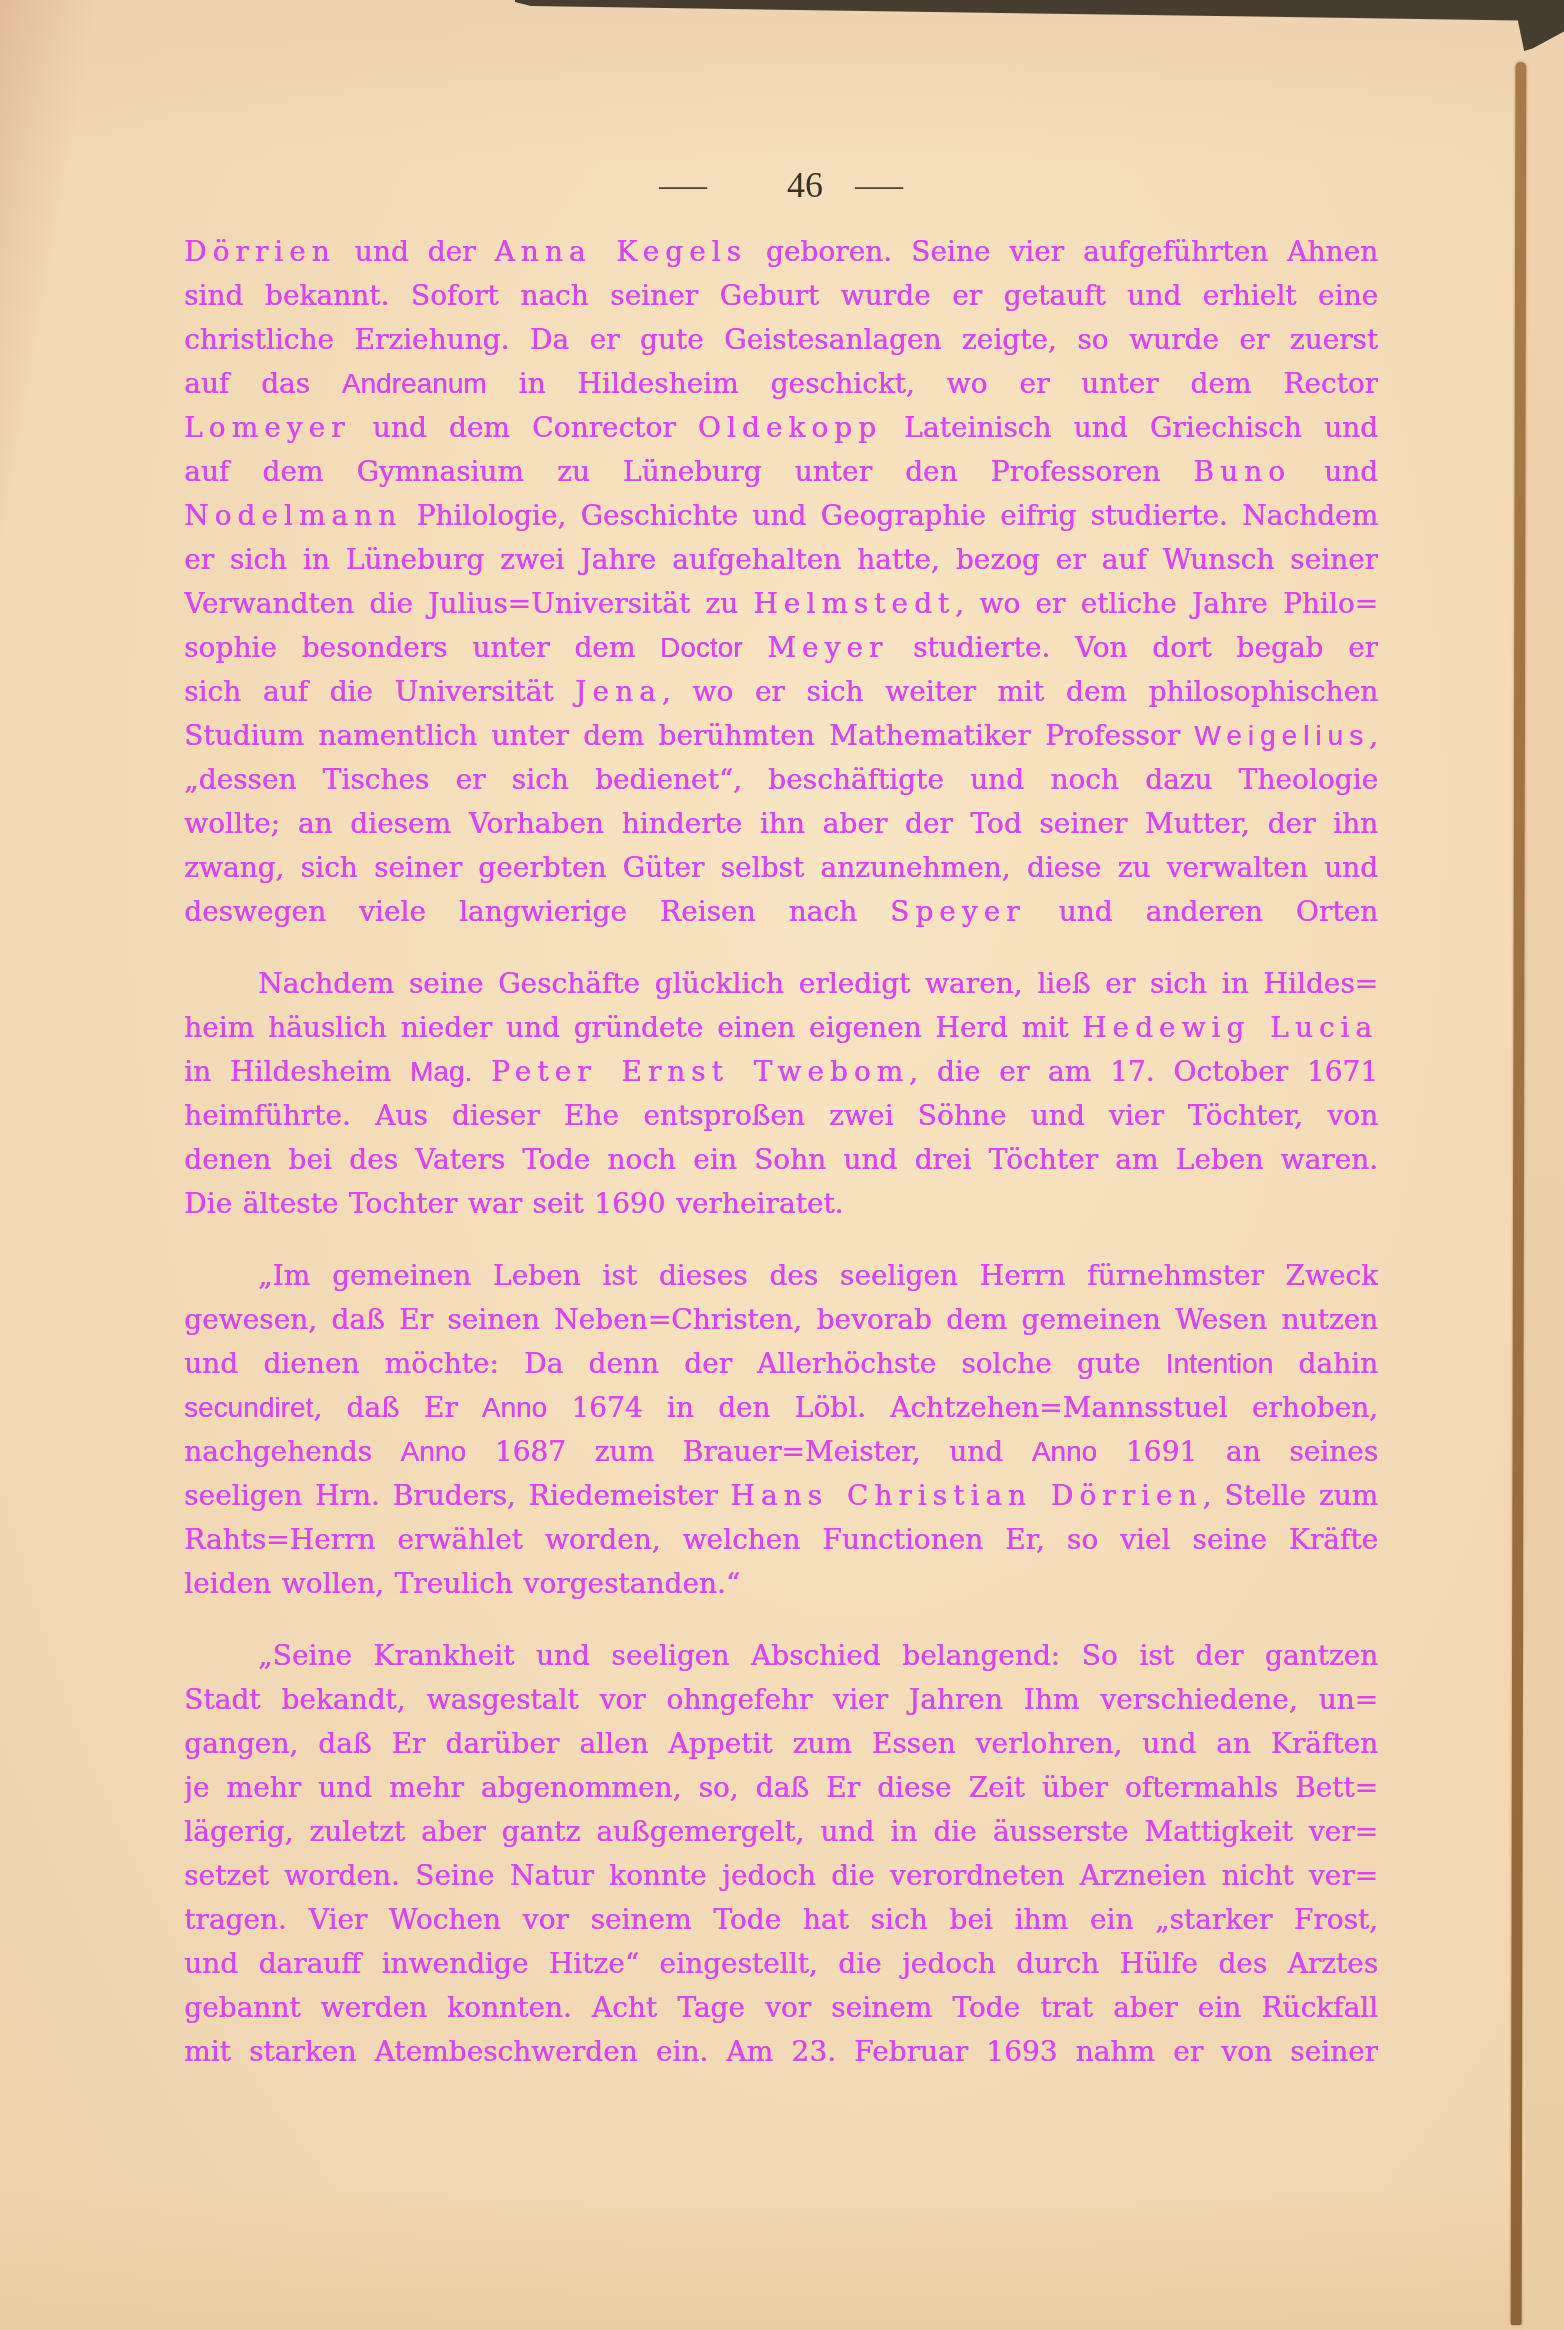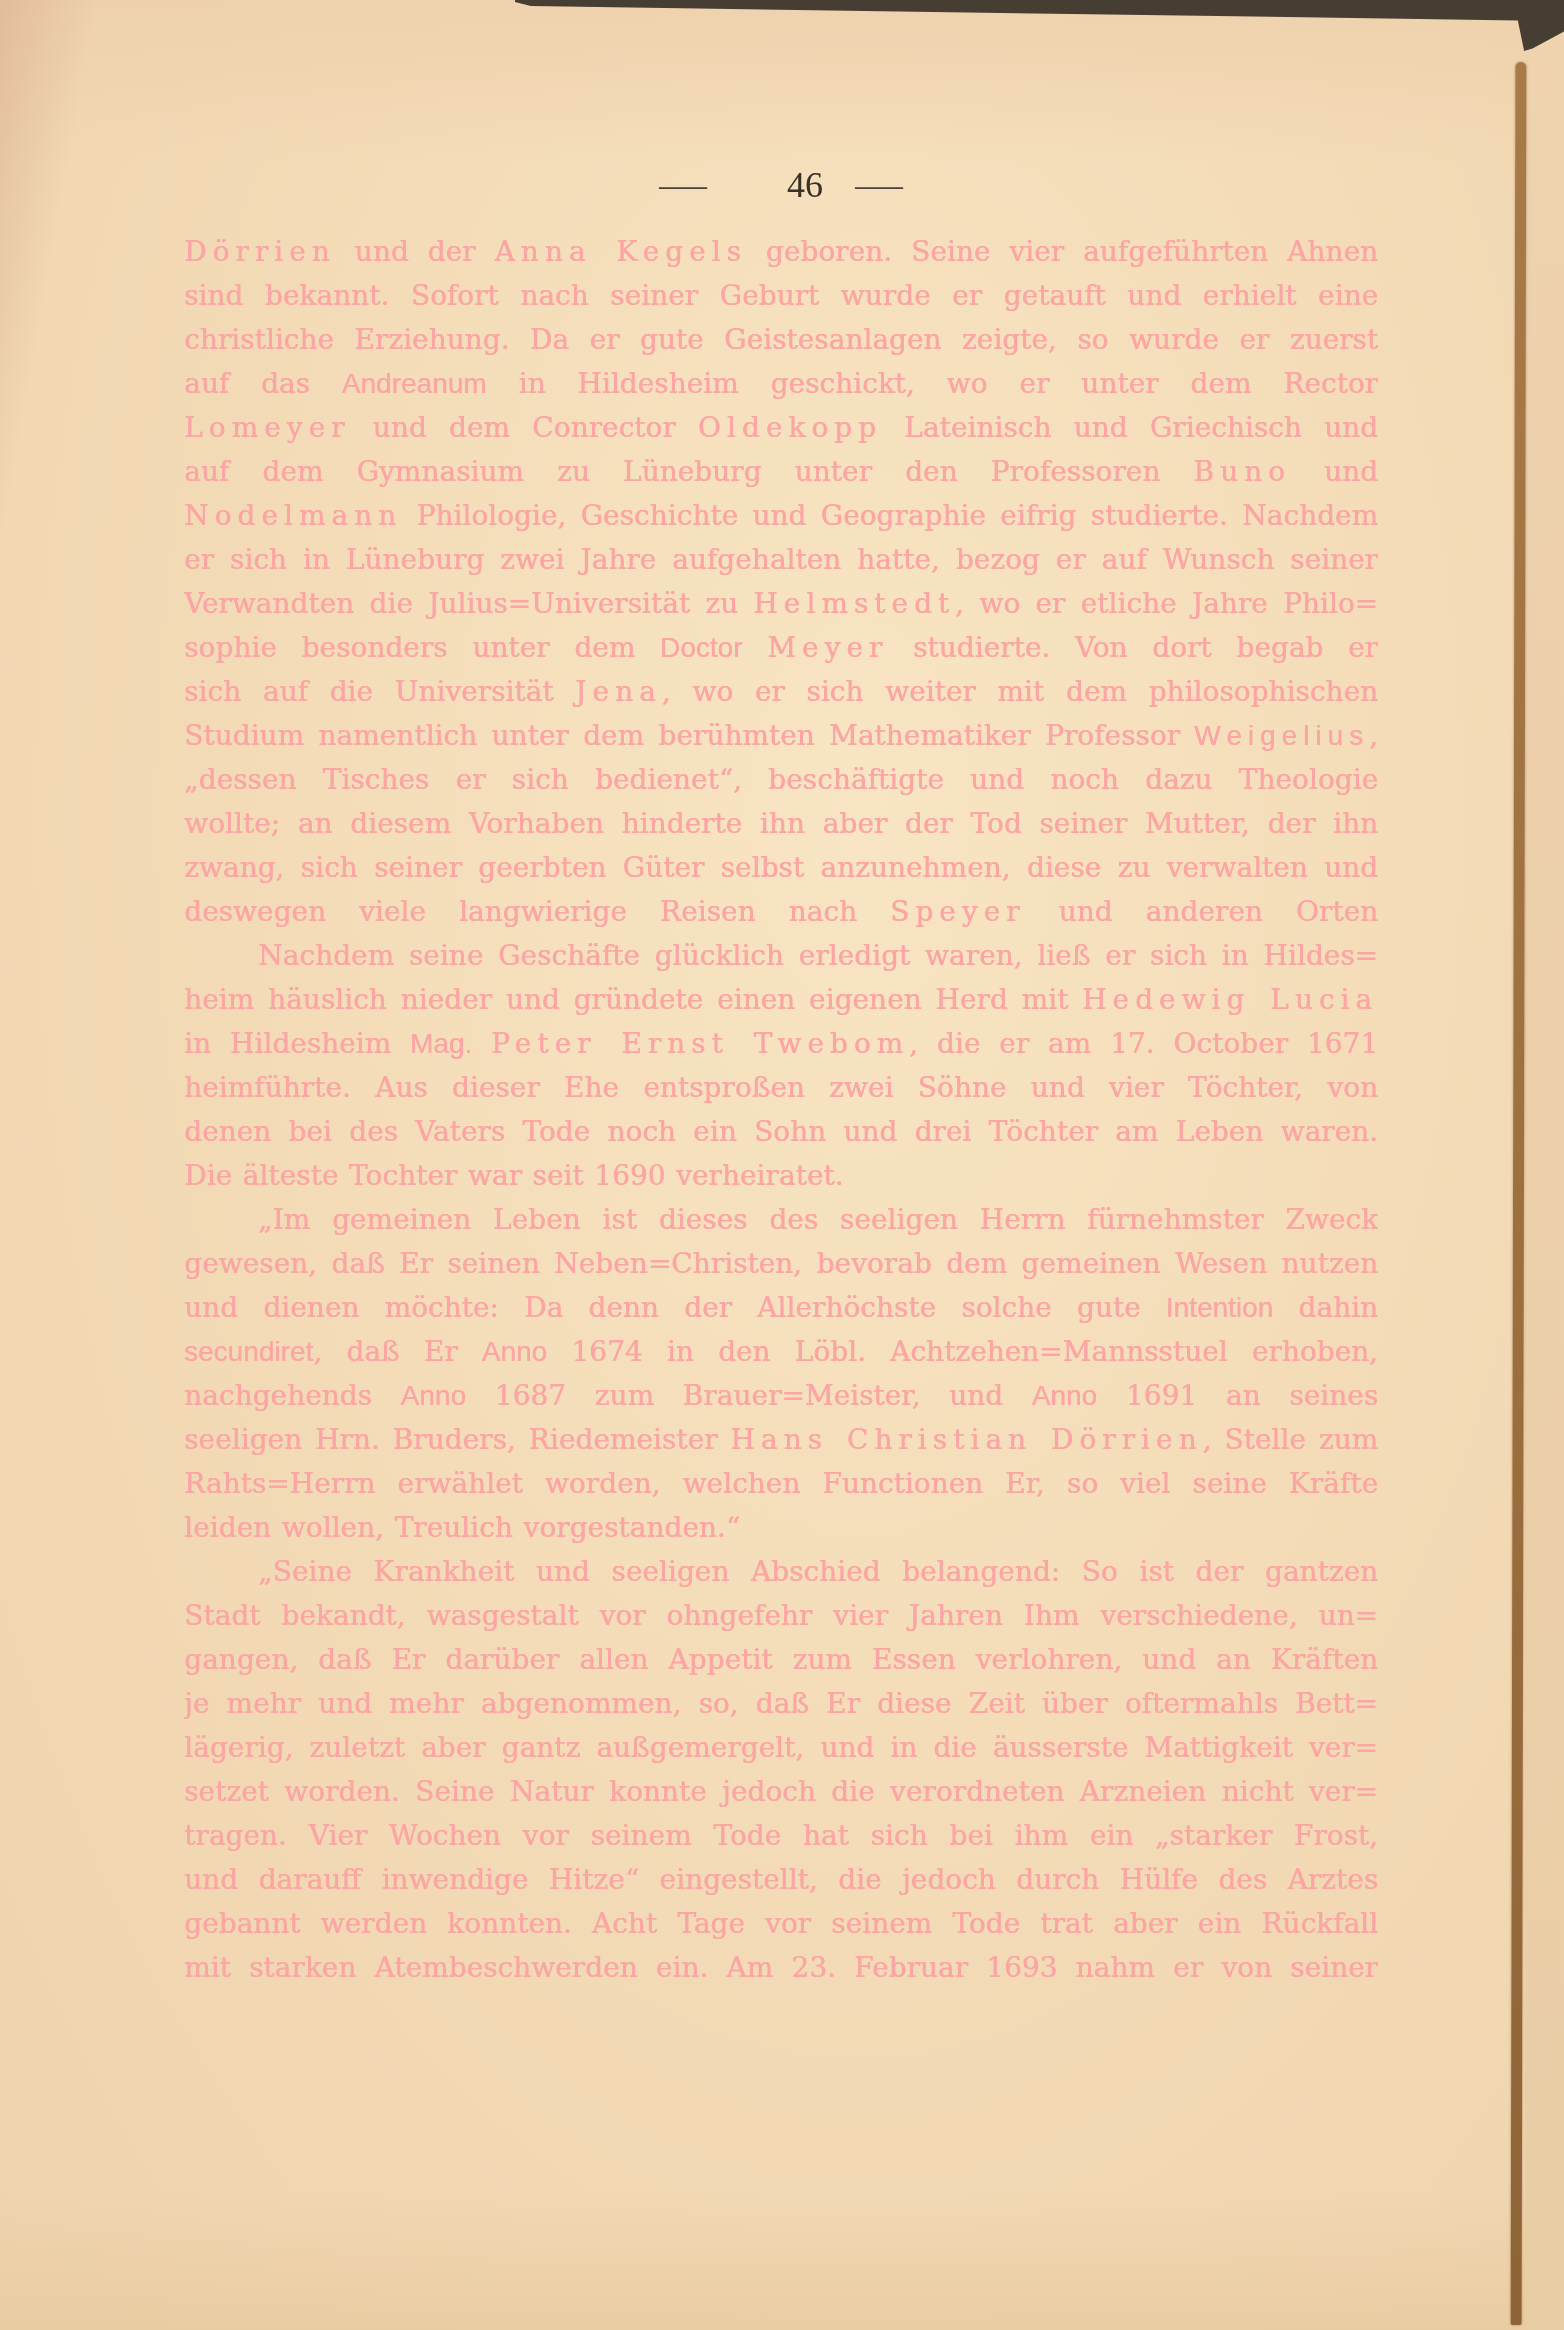--- a/index.html
+++ b/index.html
@@ -26,26 +26,26 @@
     background:#473e33;
     clip-path:polygon(0 0,100% 0,100% 62%,97% 95%,96.2% 100%,95.6% 40%,1.5% 12%,0 4%);}
   
   .pagehead{position:absolute;top:163px;left:184px;width:1194px;height:43px;
     display:flex;align-items:center;justify-content:center;gap:39px;
     color:#39302a;font-family:"Liberation Serif",serif;font-size:34px;}
   .pagehead .dash{letter-spacing:0;transform:scaleX(1.4);opacity:.9;}
   .pagehead .num{font-size:36px;margin-left:48px;}
   
   .text-block{position:absolute;left:184px;top:230px;width:1194px;
-    color:#fca5a5;font-size:28px;
+    color:#d946ef;font-size:28px;
     text-shadow:0.5px 0 0 currentColor;}
   .line{height:44px;line-height:44px;overflow:hidden;
     text-align:justify;text-align-last:justify;word-spacing:1.7px;white-space:normal;}
   .line.last{text-align-last:left;}
-  .line.indent{padding-left:74px;}
+  .line.indent{padding-left:74px;margin-top:28px;}
   .sp{letter-spacing:6px;}
   .ant{font-family:Liberation Sans, sans-serif;text-shadow:0.3px 0 0 currentColor;}
 </style>
 </head>
 <body>
 
 <div class="stage">
   <div class="paper"></div>
   <div class="edge-strip"></div>
   <div class="dark-wedge"></div>

